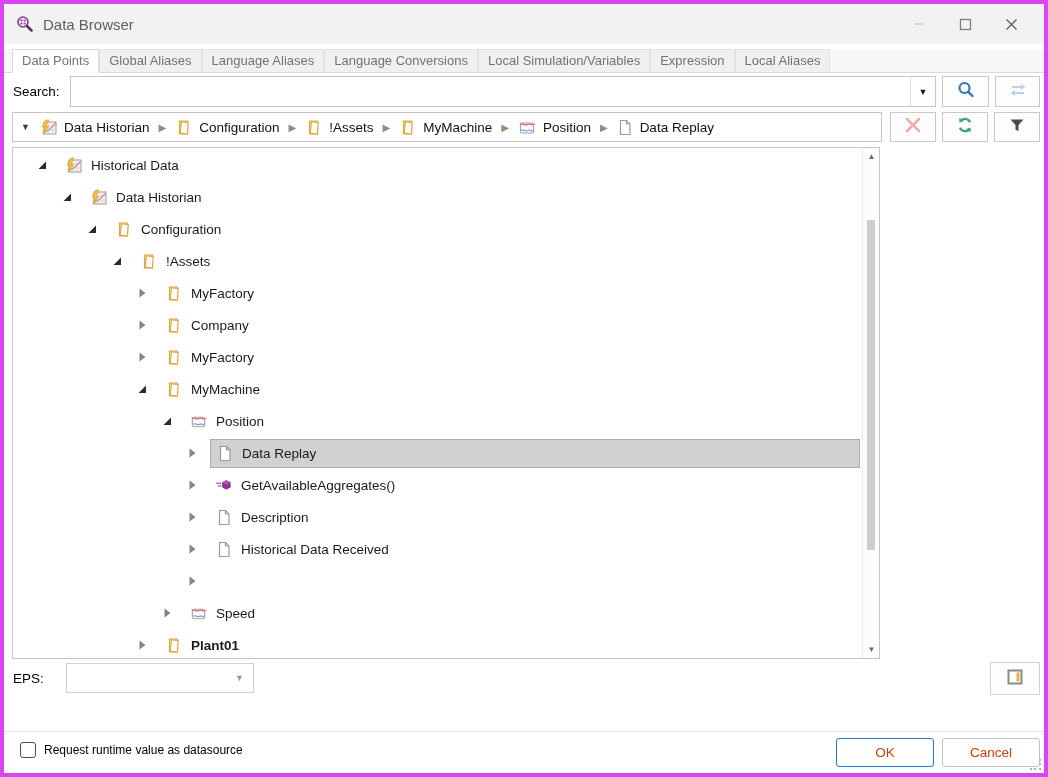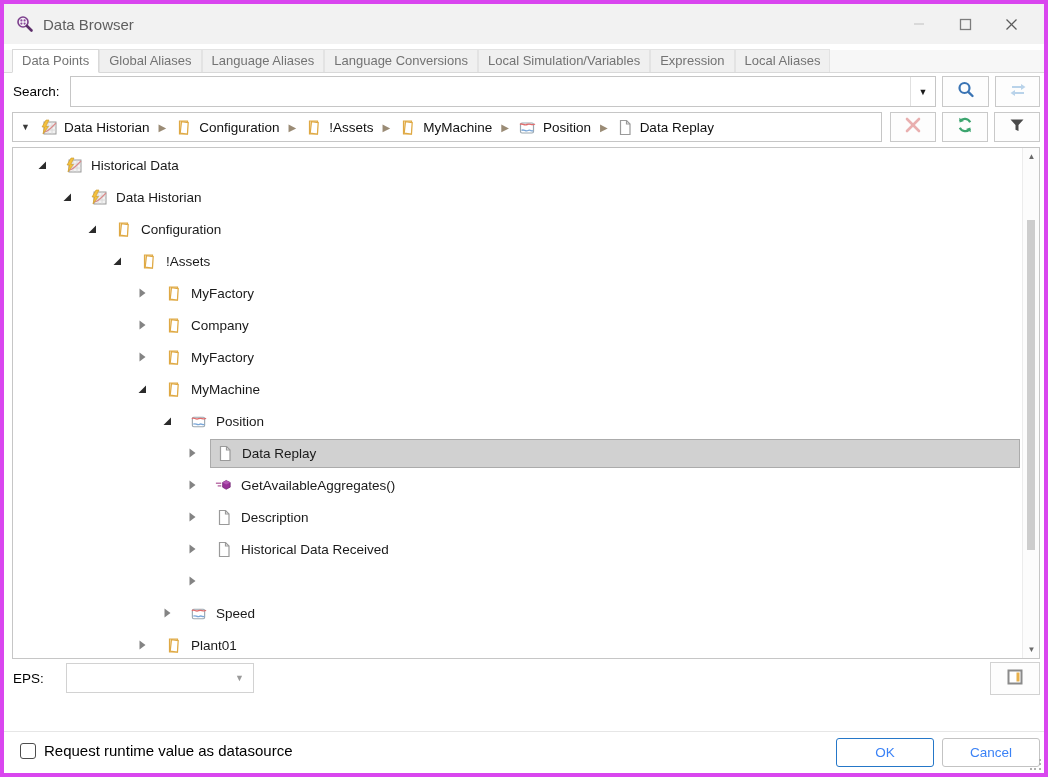--- a/index.html
+++ b/index.html
@@ -35,21 +35,21 @@
   .crumb-box { position:absolute; left:8px; top:0; width:870px; height:30px; border:1px solid #c6c6c6; background:#fff; display:flex; align-items:center; padding-left:8px; }
   .crumb-dd { color:#3a3a3a; font-size:9px; margin-right:10px; }
   .crumb { display:flex; align-items:center; gap:7px; font-size:13.5px; color:#111; white-space:nowrap; }
   .crumb-sep { color:#9a8b75; font-size:10px; margin:0 9px; }
   .crumb-btn { position:absolute; top:0; width:46px; height:30px; border:1px solid #c9c9c9; background:#fdfdfd; display:flex; align-items:center; justify-content:center; }
   .cb-del { left:886px; }
   .cb-refresh { left:938px; }
   .cb-filter { left:990px; }
 
   
-  .tree-panel { position:absolute; left:8px; top:143px; width:1028px; height:512px; border:1px solid #c6c6c6; background:#fff; overflow:hidden; }
+  .tree-panel { position:absolute; left:8px; top:143px; width:868px; height:512px; border:1px solid #c6c6c6; background:#fff; overflow:hidden; }
   .tree-rows { position:absolute; left:0; top:1px; right:17px; }
   .tree-row { height:32px; display:flex; align-items:center; }
   .expander { width:14px; height:14px; margin-right:11px; flex:0 0 14px; display:flex; align-items:center; justify-content:center; }
   .row-content { display:flex; align-items:center; flex:1; height:29px; padding-left:5px; margin-right:2px; }
   .row-content.selected { background:#d1d1d1; border:1px solid #ababab; }
   .tree-icon { width:17px; height:17px; margin-right:9px; display:flex; align-items:center; justify-content:center; }
   .tree-label { font-size:13.5px; color:#1a1a1a; white-space:nowrap; }
 
   
   .scrollbar { position:absolute; right:0; top:0; width:17px; height:100%; background:#fcfcfc; border-left:1px solid #ececec; }
@@ -62,22 +62,22 @@
   .eps-row { position:absolute; left:0; top:658px; width:100%; height:38px; }
   .eps-label { position:absolute; left:9px; top:9px; font-size:13.5px; color:#000; }
   .eps-combo { position:absolute; left:62px; top:1px; width:188px; height:30px; border:1px solid #d2d2d2; background:#fff; display:flex; align-items:center; justify-content:flex-end; }
   .eps-combo .dd { color:#9a9a9a; font-size:9px; margin-right:9px; }
   .eps-btn { position:absolute; left:986px; top:0; width:50px; height:33px; border:1px solid #d2d2d2; background:#fdfdfd; display:flex; align-items:center; justify-content:center; }
 
   
   .footer { position:absolute; left:0; bottom:0; width:100%; height:42px; border-top:1px solid #e6e6e6; background:#fff; }
   .chk-wrap { position:absolute; left:16px; top:10px; display:flex; align-items:center; gap:8px; }
   .checkbox { width:16px; height:16px; border:1px solid #4d4d4d; border-radius:3px; background:#fff; }
-  .chk-label { font-size:15px; color:#000; }
-  .footer-btn { position:absolute; top:6px; height:29px; width:98px; background:#fff; border-radius:3px; font-size:13.5px; color:#3b82f6; display:flex; align-items:center; justify-content:center; font-family:"Liberation Sans",sans-serif; }
+  .chk-label { font-size:12px; color:#000; }
+  .footer-btn { position:absolute; top:6px; height:29px; width:98px; background:#fff; border-radius:3px; font-size:13.5px; color:#c2410c; display:flex; align-items:center; justify-content:center; font-family:"Liberation Sans",sans-serif; }
   .btn-ok { left:832px; border:1px solid #2577c8; }
   .btn-cancel { left:938px; border:1px solid #c3c3c3; }
   .resize-grip { position:absolute; right:2px; bottom:2px; width:12px; height:12px;
     background:
       radial-gradient(circle at 10px 10px, #b0b0b0 1.2px, transparent 1.4px),
       radial-gradient(circle at 10px 5px, #b0b0b0 1.2px, transparent 1.4px),
       radial-gradient(circle at 5px 10px, #b0b0b0 1.2px, transparent 1.4px),
       radial-gradient(circle at 10px 1px, #b0b0b0 1.2px, transparent 1.4px),
       radial-gradient(circle at 1px 10px, #b0b0b0 1.2px, transparent 1.4px);
   }
@@ -484,21 +484,21 @@
             <span class="tree-icon">
               <svg width="18" height="17" viewBox="0 0 18 17">
                 <rect x="2.5" y="4" width="13" height="10" rx="1.5" fill="none" stroke="#9aa7b0" stroke-width="1.2"></rect>
                 <path d="M2 5.5 C4 3.5 6 7 9 5.5 C12 4 14 7 17 5" stroke="#e06c6c" stroke-width="1.4" fill="none"></path>
                 <path d="M3.5 11.5 C5.5 9.5 7.5 13 10 11.5 C12.5 10 13.5 13 15 11.5" stroke="#7aa7d8" stroke-width="1.4" fill="none"></path>
               </svg>
             </span>
             <span class="tree-label">Speed</span>
           </div>
         </div>
-        <div class="tree-row" style="padding-left: 122px;">
+        <div class="tree-row" style="padding-left: 122px; font-weight: bold;">
           <span class="expander">
             <svg width="12" height="12" viewBox="0 0 12 12">
               <path d="M3.5 1.5 L9.5 6 L3.5 10.5 Z" fill="#848484"></path>
             </svg>
           </span>
           <div class="row-content">
             <span class="tree-icon">
               <svg width="17" height="17" viewBox="0 0 17 17">
                 <path d="M4.5 2 L12.5 2 L12.5 15 L4.5 15 Z" fill="#f7e3bd" stroke="#dfa944" stroke-width="1.2"></path>
                 <path d="M6.5 2.6 L13.2 3.6 L12.4 15 L5.2 14.2 Z" fill="#ffffff" stroke="#dfa944" stroke-width="1.2"></path>

